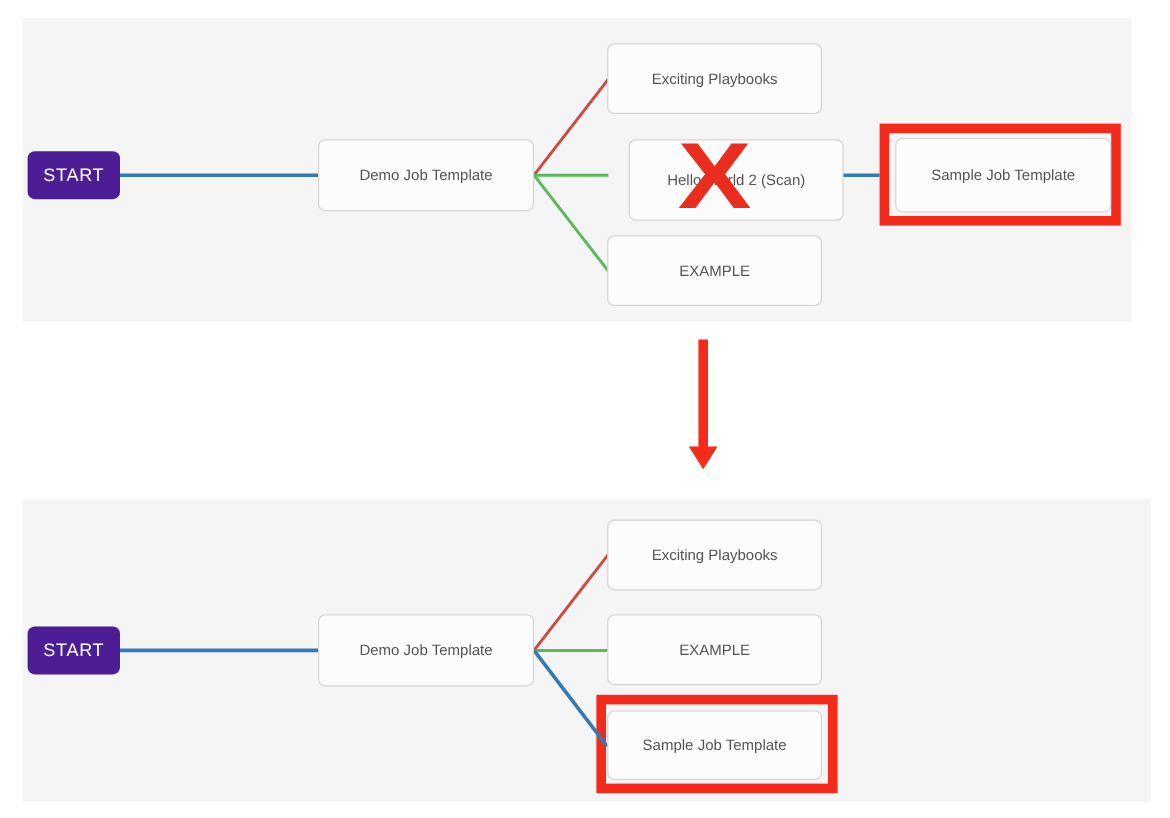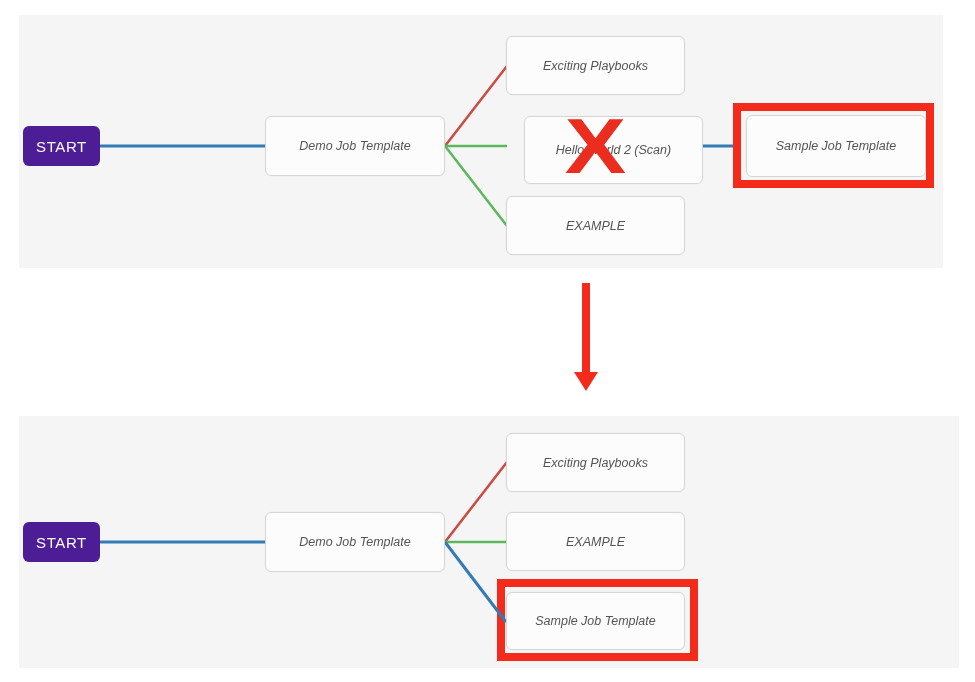--- a/index.html
+++ b/index.html
@@ -12,21 +12,20 @@
   }
   #panel-before{left:19px;top:15px;width:924px;height:253px;}
   #panel-after{left:19px;top:416px;width:940px;height:252px;}
   .links{position:absolute;left:0;top:0;pointer-events:none;}
   .node{
     position:absolute;box-sizing:border-box;
     background:#fcfcfc;border:1px solid #d6d6d6;border-radius:6px;
     display:flex;align-items:center;justify-content:center;
     color:#555555;font-size:12.5px;text-align:center;
     box-shadow:0 0 0 1px rgba(0,0,0,0.01);
-    font-style:italic;
   }
   .start-btn{
     position:absolute;box-sizing:border-box;
     background:#4c1d95;border-radius:6px;
     display:flex;align-items:center;justify-content:center;
     color:#ffffff;font-size:15px;letter-spacing:0.6px;
   }
   .hl-rect{
     position:absolute;box-sizing:border-box;
     border:8px solid #f42a1b;background:transparent;

